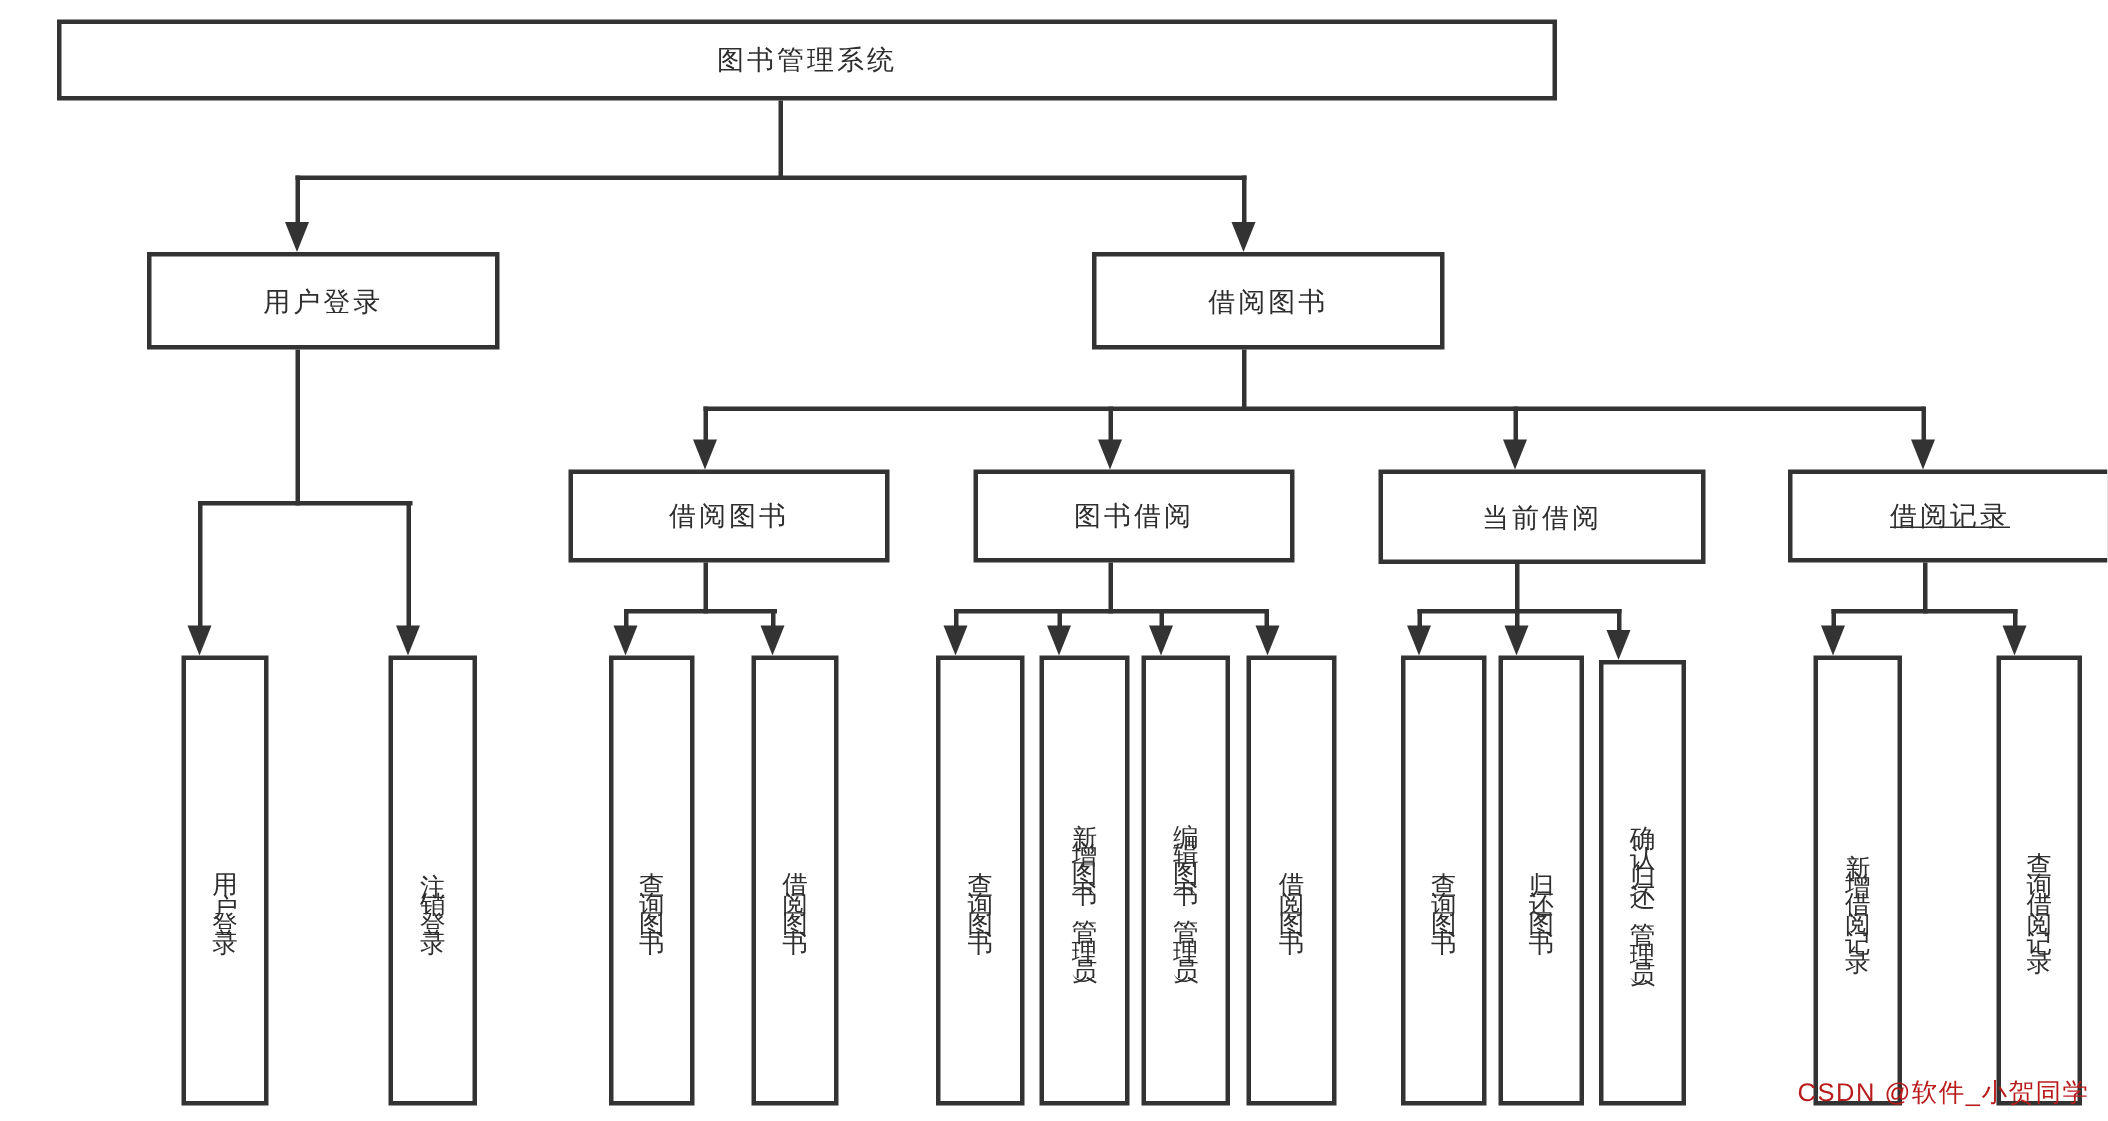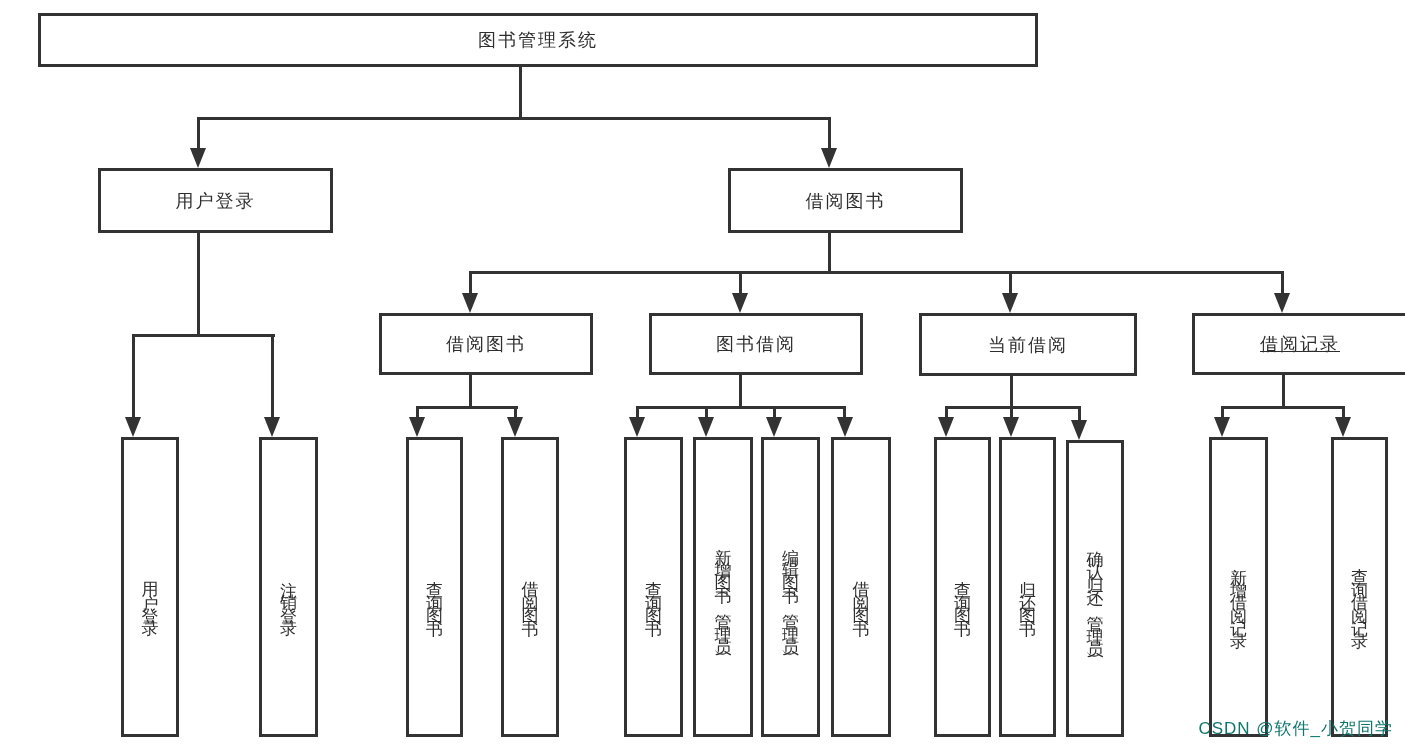--- a/index.html
+++ b/index.html
@@ -48,21 +48,21 @@
     height: 0;
     border-left: 8px solid transparent;
     border-right: 8px solid transparent;
     border-top: 20px solid #333333;
   }
   .watermark {
     position: absolute;
     right: 12px;
     bottom: 7px;
     font-size: 17px;
-    color: #0f766e;
+    color: #b91c1c;
     letter-spacing: 1px;
     white-space: nowrap;
   }
 </style>
 </head>
 <body>
 
 <div class="canvas">
 
   <div class="node" style="left:22px; top:13px; width:1000px; height:54px;">

